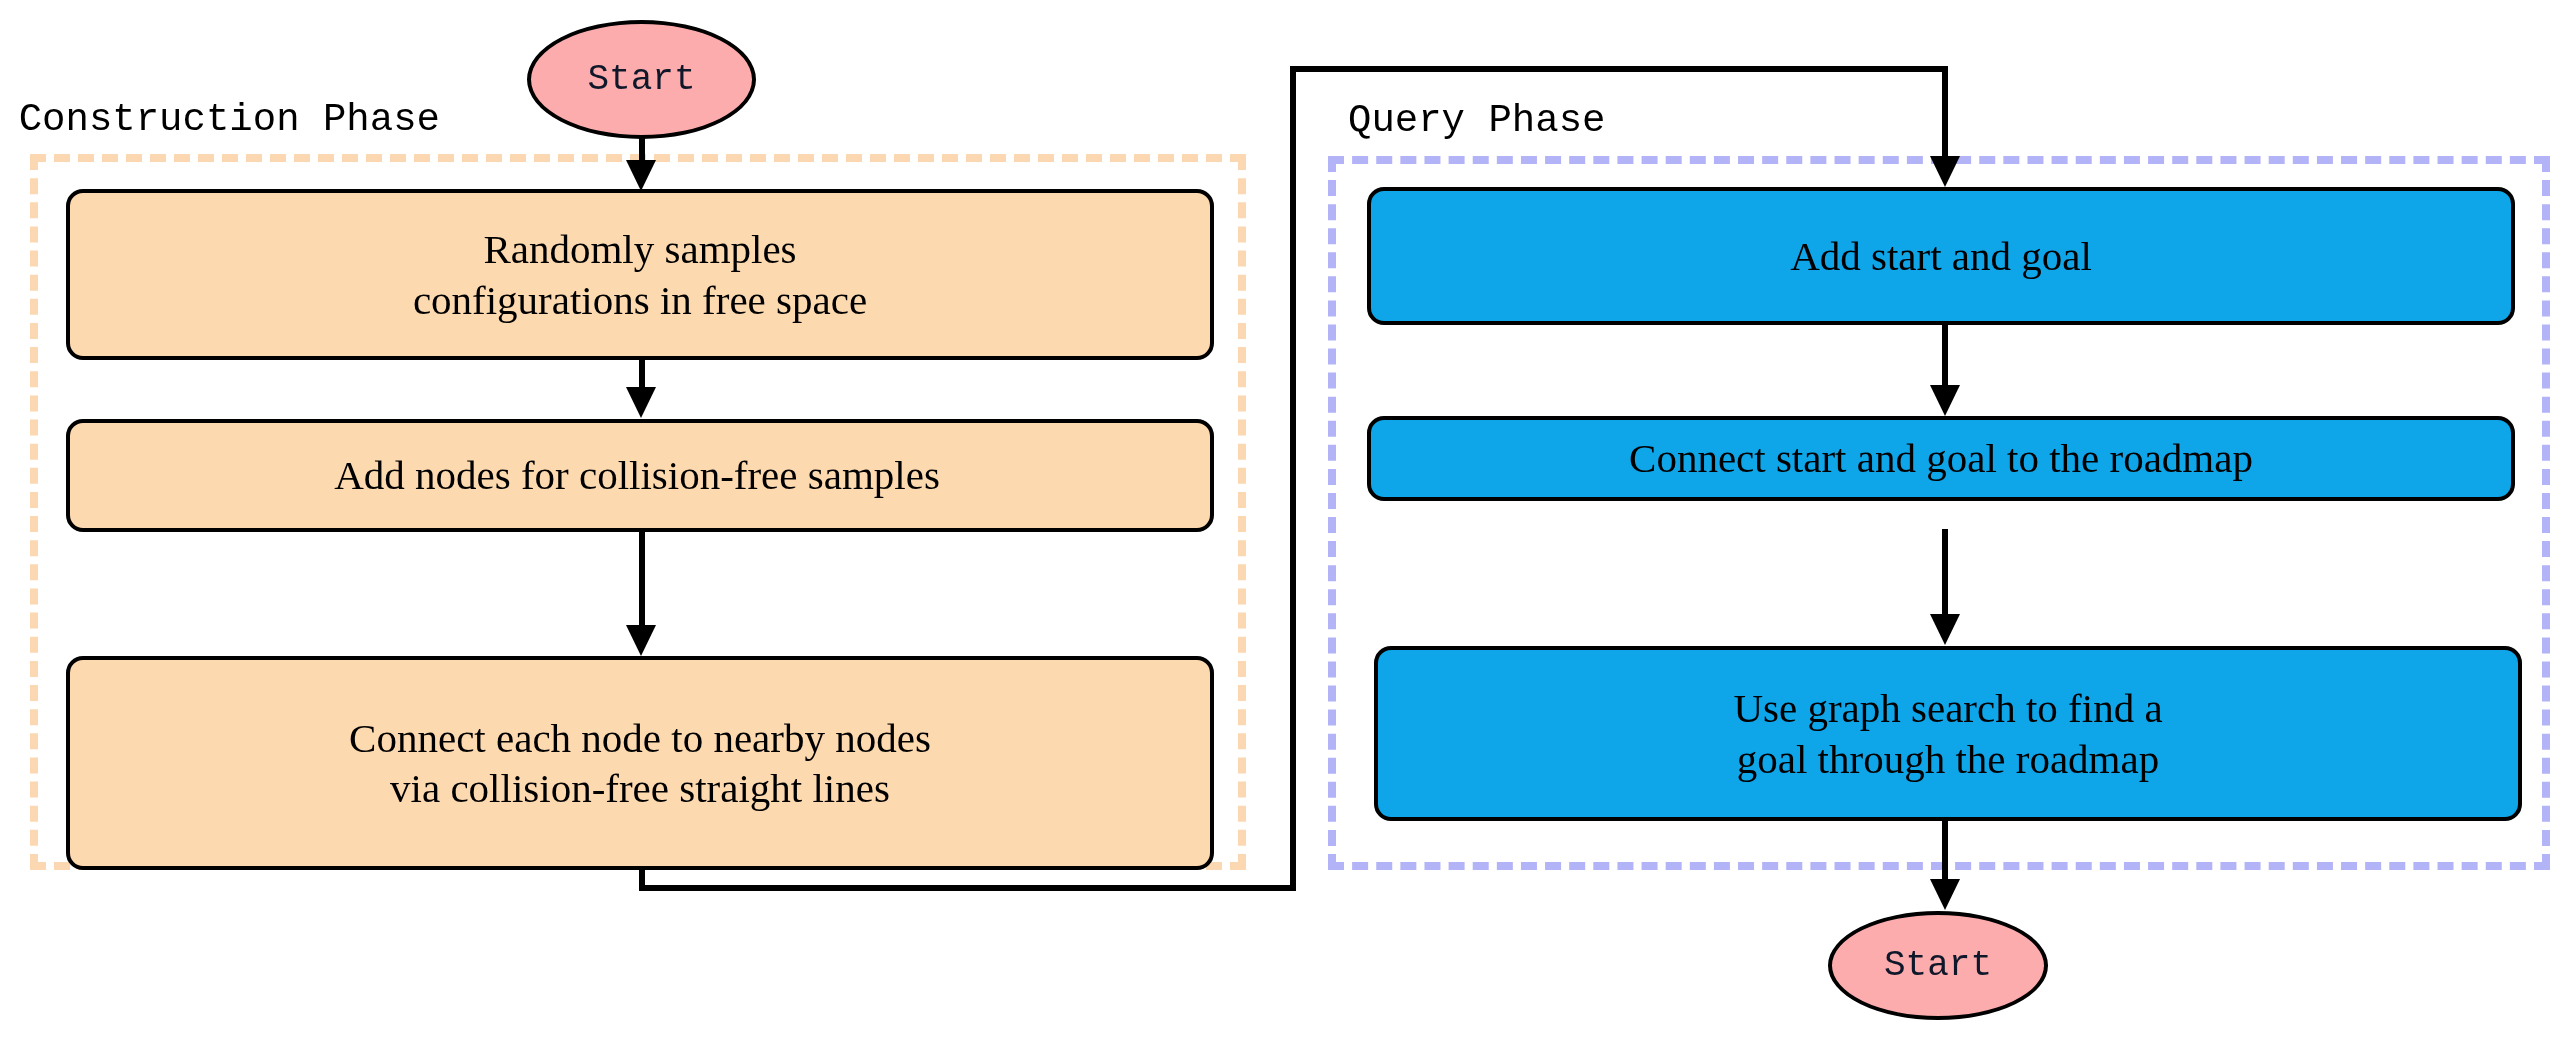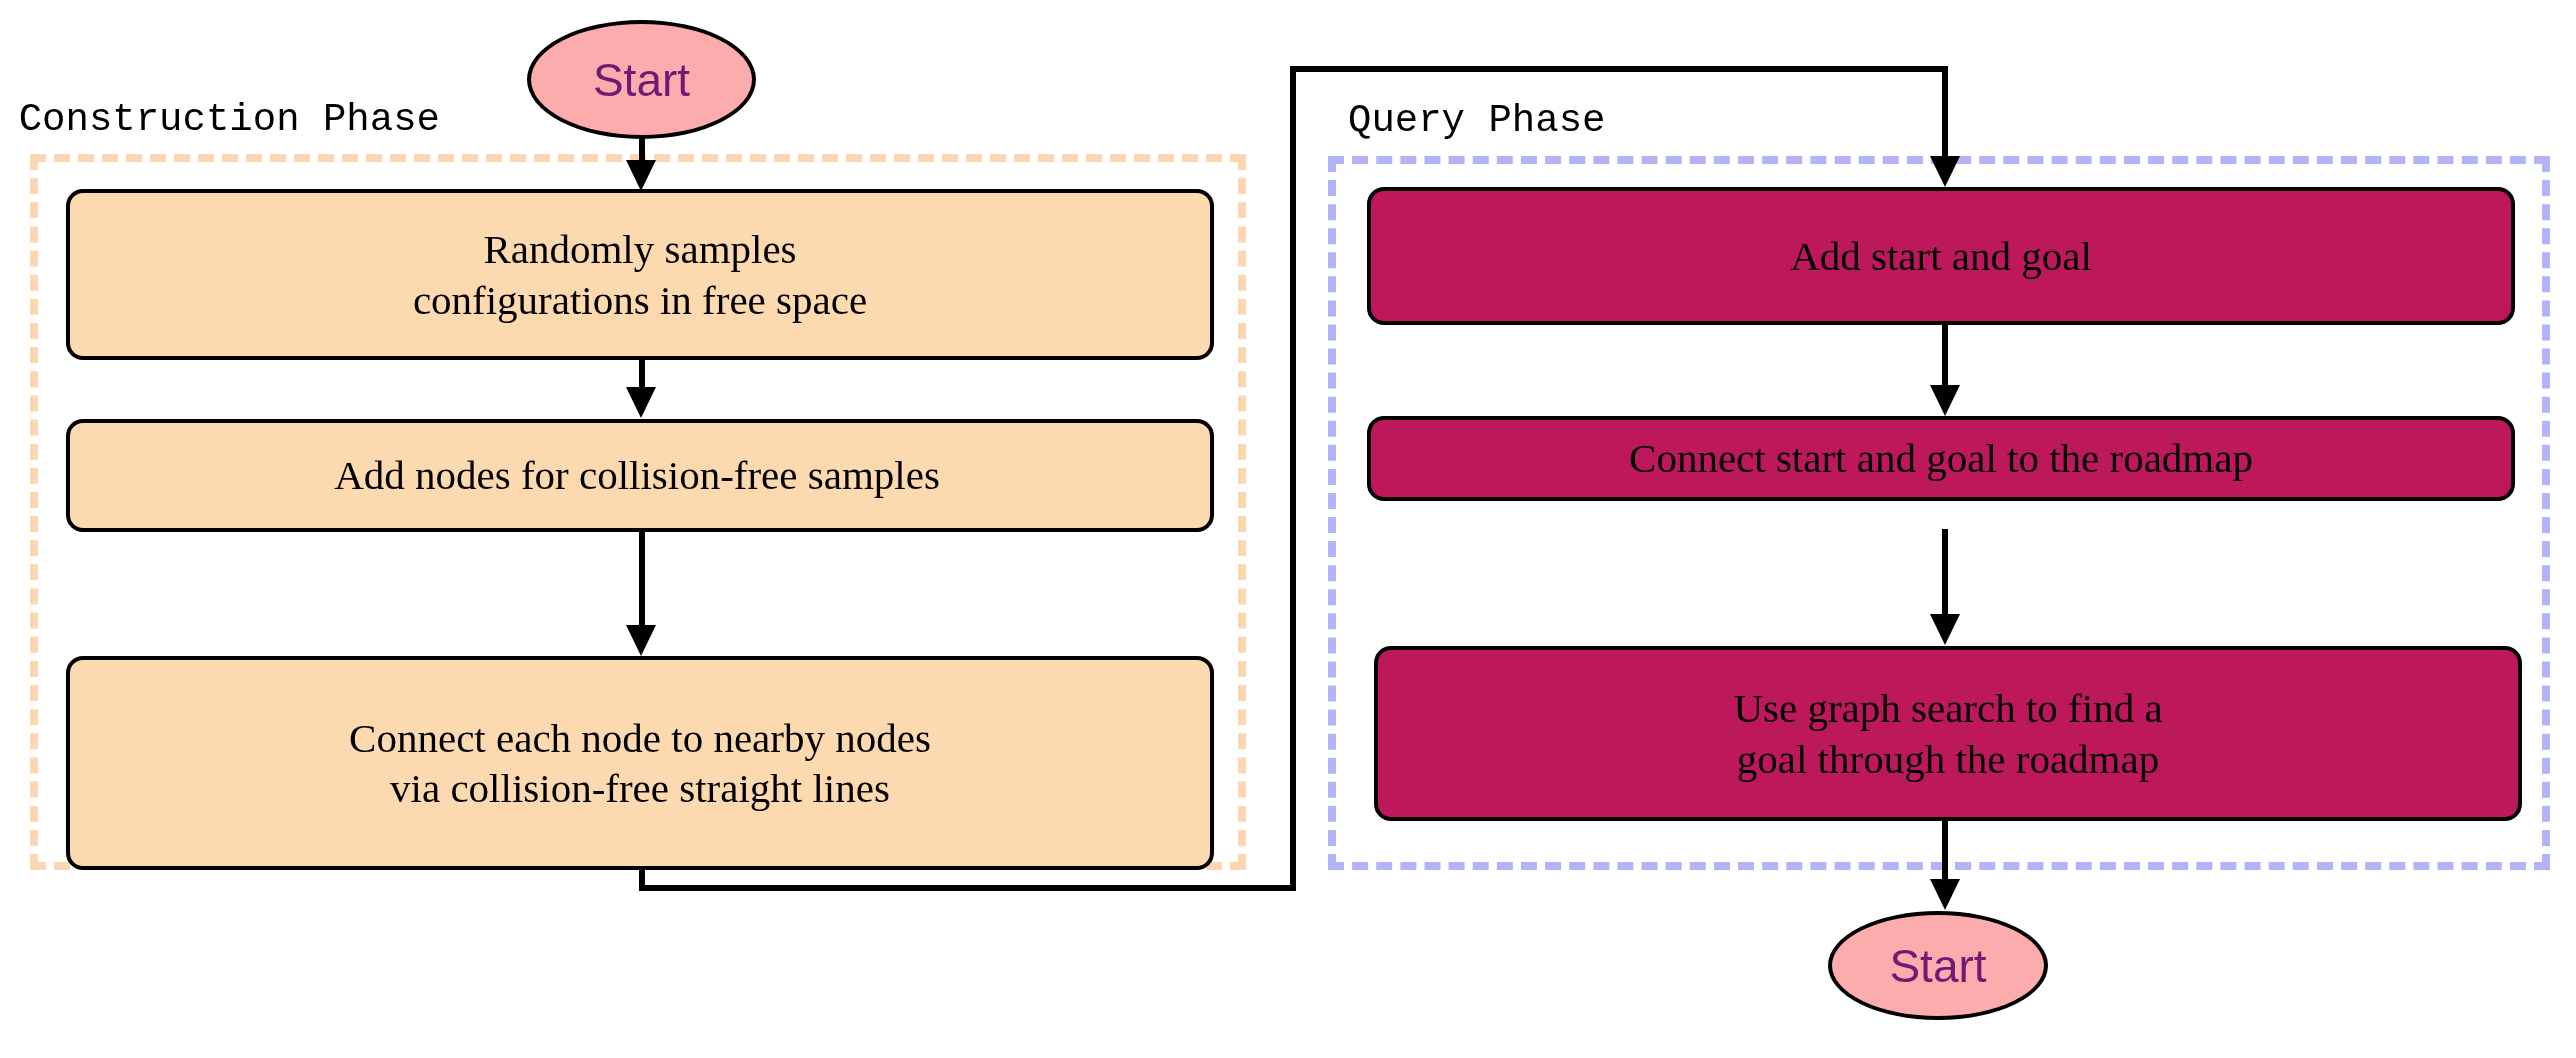--- a/index.html
+++ b/index.html
@@ -60,21 +60,21 @@
     align-items: center;
     justify-content: center;
     text-align: center;
     color: #000000;
     font-size: 41px;
     line-height: 1.22;
     padding: 3.1px 14px;
     font-family: "Liberation Serif", "DejaVu Serif", serif;
   }
   .proc-box.orange { background: #FDD9B0; }
-  .proc-box.purple { background: #be185d; }
+  .proc-box.purple { background: #0ea5e9; }
 
   
   .c1 { left: 66px;  top: 189px; width: 1148px; height: 171px; }
   .c2 { left: 66px;  top: 419px; width: 1148px; height: 113px; padding-left: 8px; }
   .c3 { left: 66px;  top: 656px; width: 1148px; height: 214px; }
 
   
   .q1 { left: 1367px; top: 187px; width: 1148px; height: 138px; }
   .q2 { left: 1367px; top: 416px; width: 1148px; height: 85px; }
   .q3 { left: 1367px; top: 646px; width: 1148px; height: 175px; margin-left: 7px; }
@@ -82,24 +82,24 @@
   
   .terminator {
     position: absolute;
     box-sizing: border-box;
     background: #FCACAC;
     border: 4.7px solid #000000;
     border-radius: 50%;
     display: flex;
     align-items: center;
     justify-content: center;
-    color: #701a75;
-    font-size: 46px;
+    color: #0f172a;
+    font-size: 36px;
     line-height: 1;
-    font-family: Liberation Sans, sans-serif;
+    font-family: Liberation Mono, monospace;
   }
   .terminator.start { left: 527px;  top: 20px;   width: 229px; height: 119px; }
   .terminator.stop  { left: 1828px; top: 911px; width: 220px; height: 109px; }
 
   
   .vline {
     position: absolute;
     width: 5.5px;
     background: #000000;
   }

